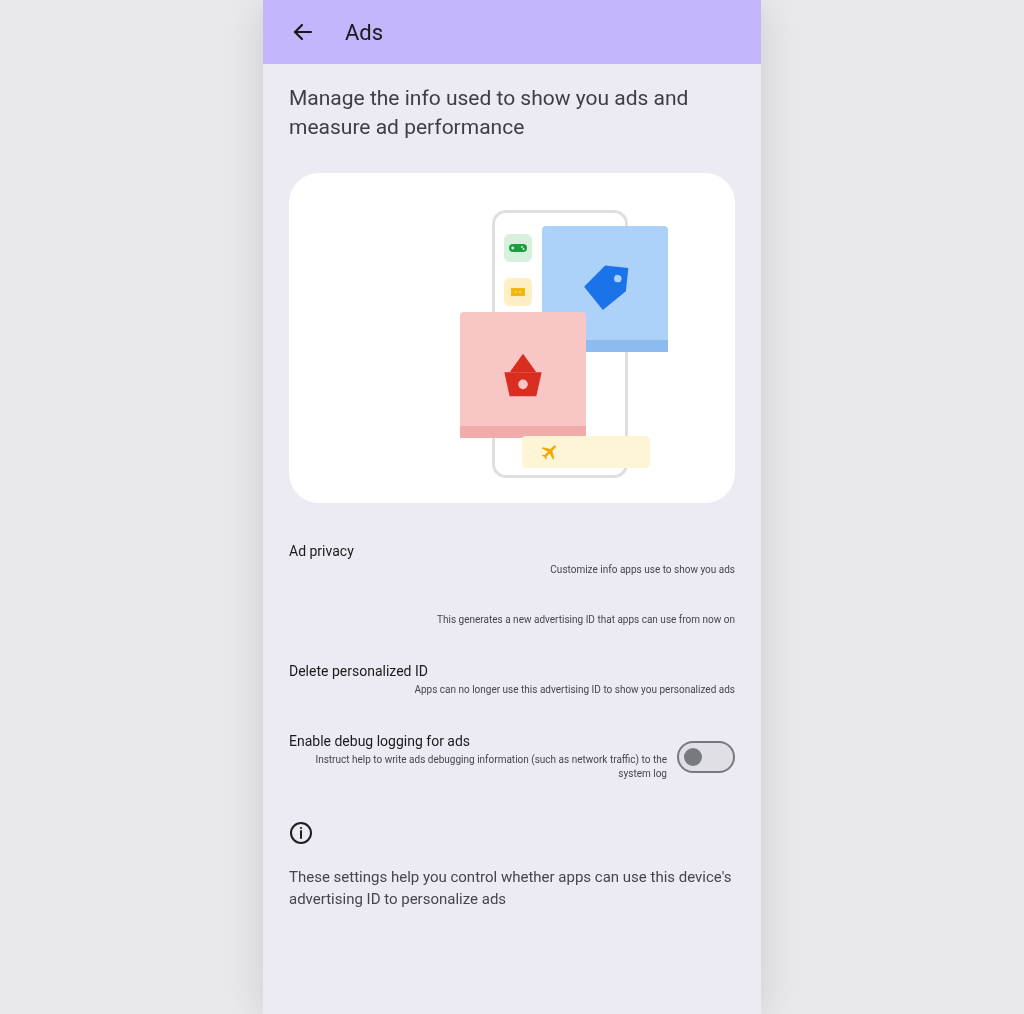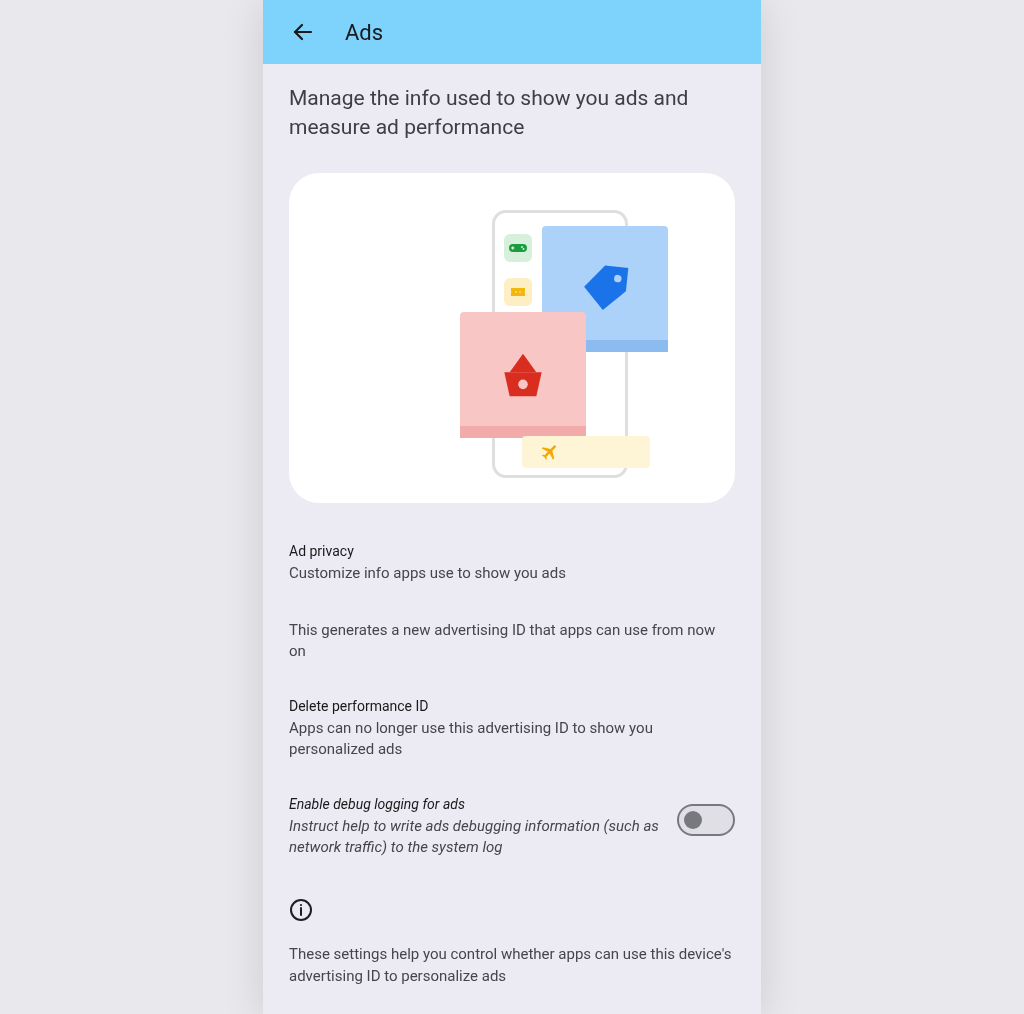--- a/index.html
+++ b/index.html
@@ -12,21 +12,21 @@
   min-height: 1014px;
   width: 1024px;
 }
 .phone-frame {
   width: 498px;
   background: #eceaf3;
   box-shadow: 0 4px 40px rgba(0,0,0,0.12);
   min-height: 1014px;
 }
 .header {
-  background: #7dd3fc;
+  background: #c4b5fd;
   height: 64px;
   display: flex;
   align-items: center;
   padding: 0 20px;
 }
 .back-btn {
   width: 40px; height: 40px;
   display: flex; align-items: center; justify-content: center;
   cursor: pointer;
 }
@@ -102,29 +102,29 @@
   padding: 14px 0 22px 0;
   cursor: pointer;
 }
 .setting-title {
   font-size: 14px;
   color: #1a1a1a;
   font-weight: 400;
   margin-bottom: 4px;
 }
 .setting-desc {
-  font-size: 15px;
+  font-size: 10px;
   color: #45464c;
   line-height: 1.4;
+  text-align: right;
 }
 .setting-row {
   display: flex;
   align-items: flex-start;
-  gap: 18px;
-  font-style: italic;
+  gap: 10px;
 }
 .setting-row .setting-text { flex: 1; }
 .toggle {
   width: 58px; height: 32px;
   border: 2px solid #78787f;
   border-radius: 20px;
   background: #e1dfe6;
   position: relative;
   cursor: pointer;
   margin-top: 8px;
@@ -212,21 +212,21 @@
     <div class="setting-item">
       <div class="setting-title">Ad privacy</div>
       <div class="setting-desc">Customize info apps use to show you ads</div>
     </div>
 
     <div class="setting-item">
       <div class="setting-desc">This generates a new advertising ID that apps can use from now on</div>
     </div>
 
     <div class="setting-item">
-      <div class="setting-title">Delete performance ID</div>
+      <div class="setting-title">Delete personalized ID</div>
       <div class="setting-desc">Apps can no longer use this advertising ID to show you personalized ads</div>
     </div>
 
     <div class="setting-item">
       <div class="setting-row">
         <div class="setting-text">
           <div class="setting-title">Enable debug logging for ads</div>
           <div class="setting-desc">Instruct help to write ads debugging information (such as network traffic) to the system log</div>
         </div>
         <div class="toggle">

